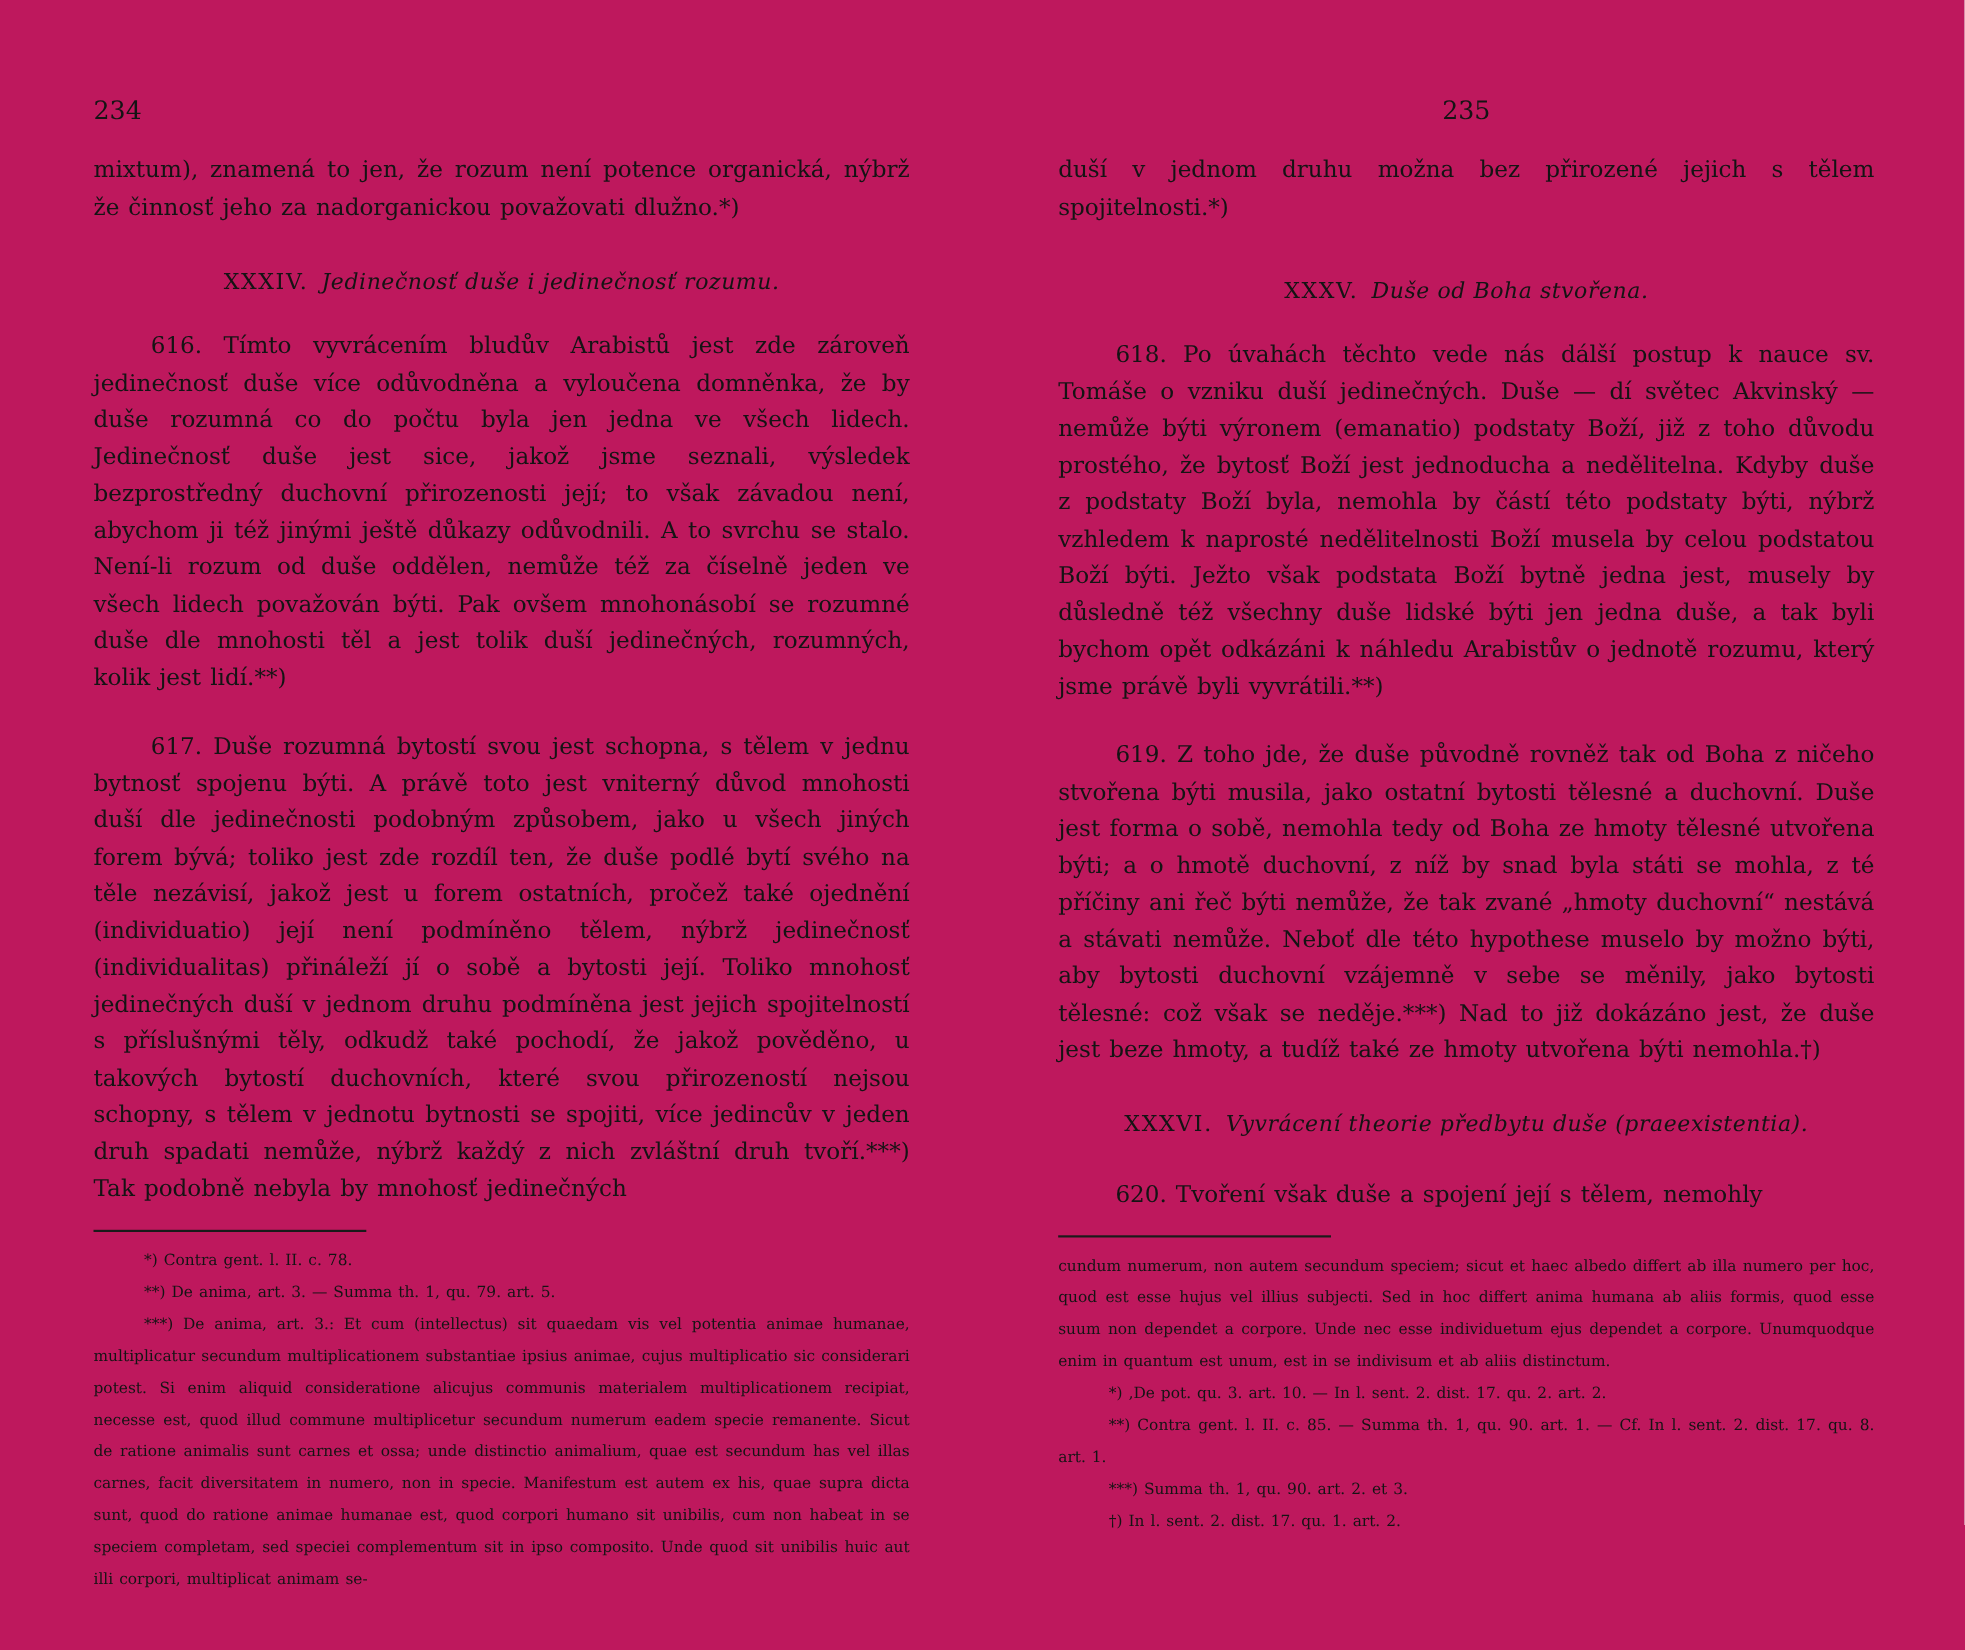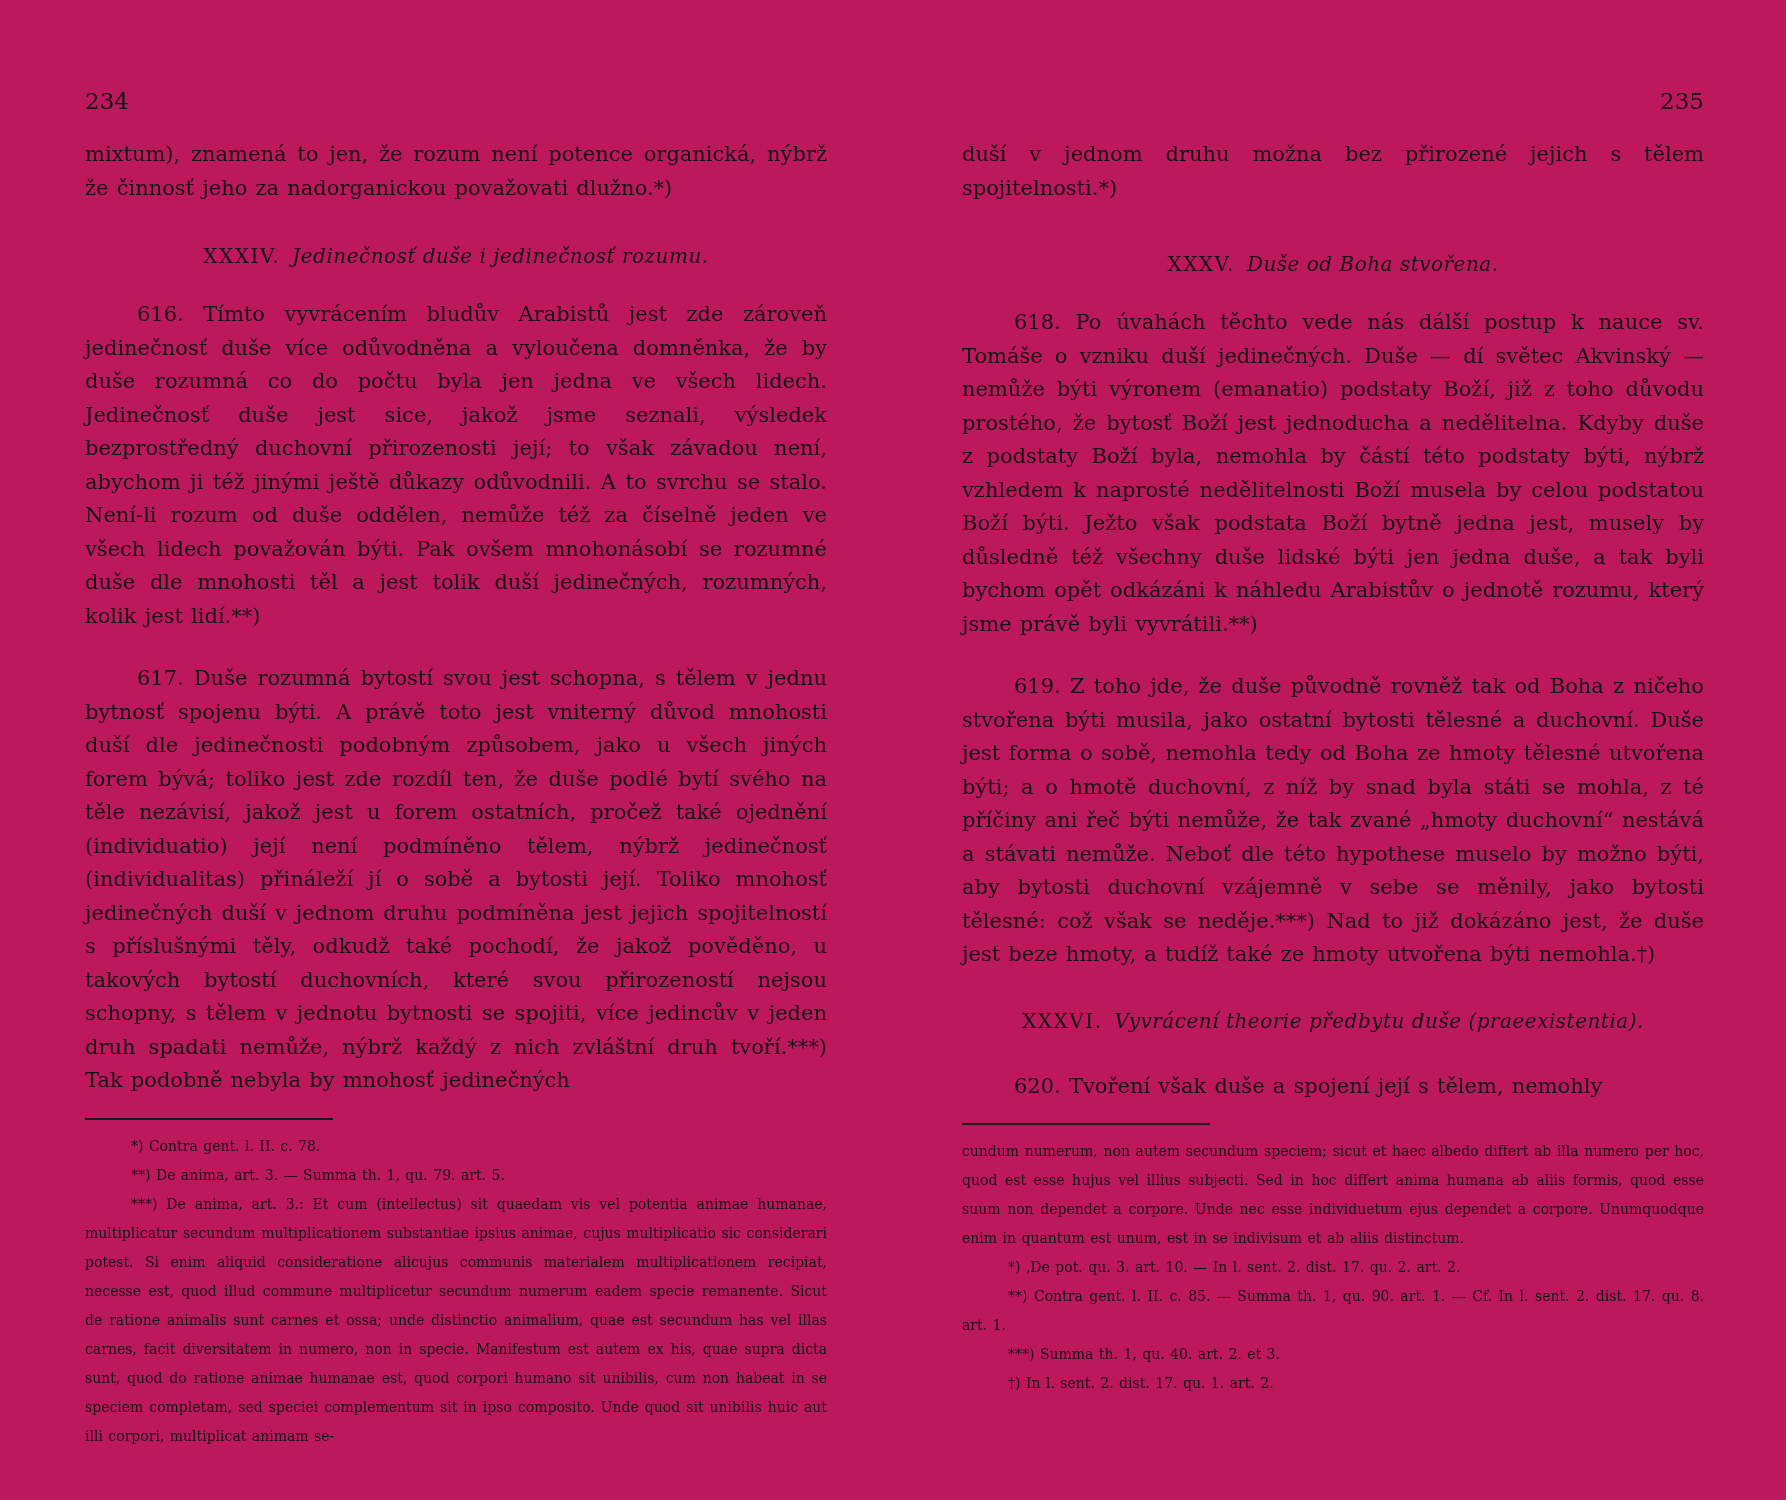--- a/index.html
+++ b/index.html
@@ -9,21 +9,21 @@
     background:#be185d;
     font-family:"DejaVu Serif","Liberation Serif",serif;
     color:#141414;
     overflow:hidden;
   }
   .page { position:absolute; top:88px; }
   #page-left  { left:85px;  width:742px; }
   #page-right { left:962px; width:742px; }
 
   .pagenum { font-size:23px; line-height:26px; }
-  #page-right .pagenum { text-align:right; }
+  #page-right .pagenum { text-align:center; }
 
   .body {
     font-size:21px; line-height:33.5px;
     text-align:justify; text-justify:inter-word;
     word-spacing:1.5px;
     margin:0;
   }
   .intro { margin-top:24px; }
   .indent { text-indent:52px;margin-top:29px; }
 
@@ -91,18 +91,18 @@
     </h2>
 
     <p class="body indent">620. Tvoření však duše a spojení její s tělem, nemohly</p>
 
     <div class="fnrule"></div>
 
     <div>
       <p class="fn">cundum numerum, non autem secundum speciem; sicut et haec albedo differt ab illa numero per hoc, quod est esse hujus vel illius subjecti. Sed in hoc differt anima humana ab aliis formis, quod esse suum non dependet a corpore. Unde nec esse individuetum ejus dependet a corpore. Unumquodque enim in quantum est unum, est in se indivisum et ab aliis distinctum.</p>
       <p class="fn indent">*) ‚De pot. qu. 3. art. 10. — In l. sent. 2. dist. 17. qu. 2. art. 2.</p>
       <p class="fn indent">**) Contra gent. l. II. c. 85. — Summa th. 1, qu. 90. art. 1. — Cf. In l. sent. 2. dist. 17. qu. 8. art. 1.</p>
-      <p class="fn indent">***) Summa th. 1, qu. 40. art. 2. et 3.</p>
+      <p class="fn indent">***) Summa th. 1, qu. 90. art. 2. et 3.</p>
       <p class="fn indent">†) In l. sent. 2. dist. 17. qu. 1. art. 2.</p>
     </div>
   </div>
 
 </div>
 
 </body></html>

